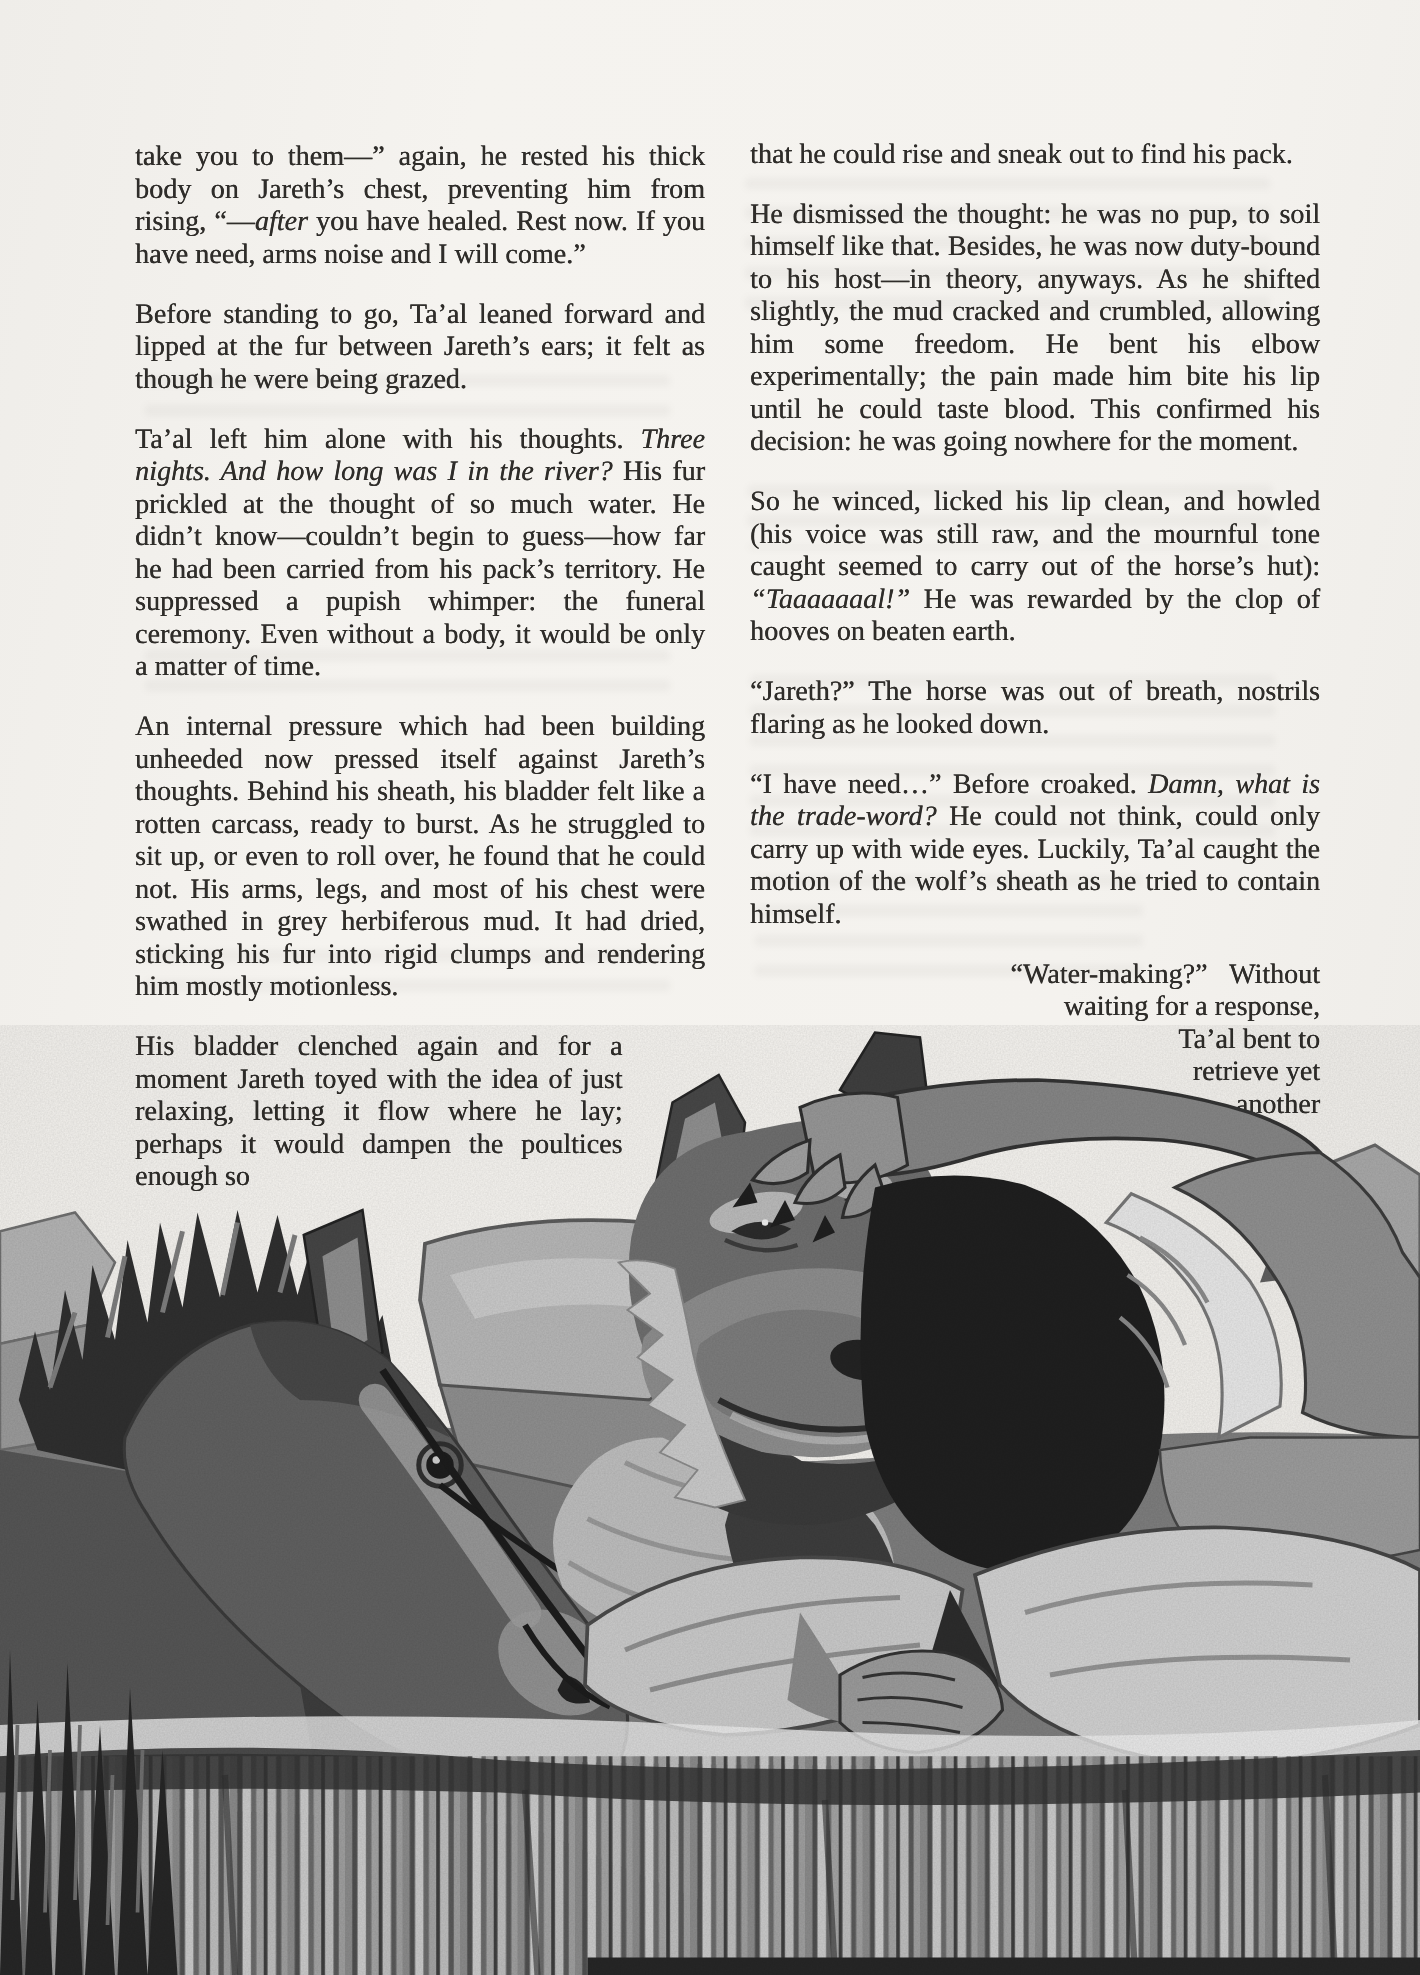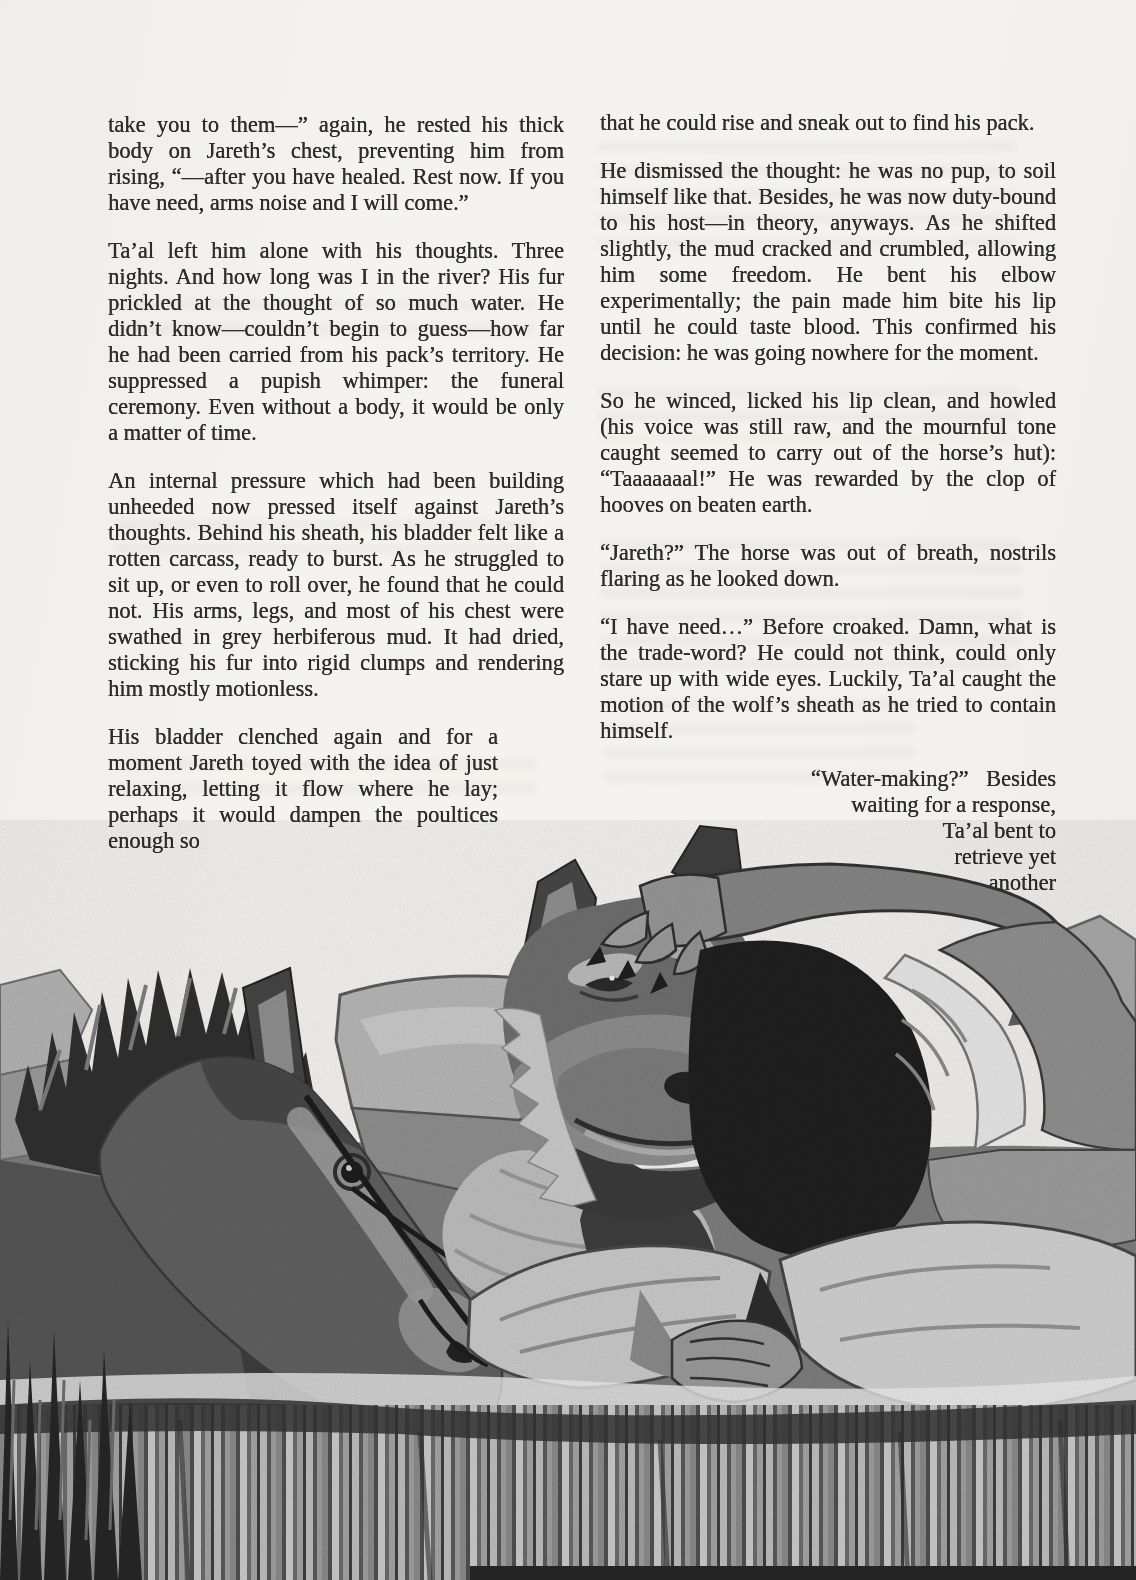--- a/index.html
+++ b/index.html
@@ -11,21 +11,21 @@
   }
   .col{position:absolute;width:456px;color:#2f2d2a;}
   .col-left{left:108px;top:112px;}
   .col-right{left:588px;top:110px;margin-left:12px;}
   .col p{
     margin:0 0 22px 0;
     font-size:22.5px;line-height:26px;
     text-align:justify;text-justify:inter-word;
     text-shadow:0.25px 0 0 currentColor;
   }
-  .it{}
+  .it{font-style:italic;}
   
   .p-narrow::before{content:"";float:right;width:66px;height:58px;margin-top:56px;}
   
   .wrap-para{margin-top:0;color:#2f2d2a;}
   .wrap-line{
     font-size:22.5px;line-height:26px;text-align:right;
     text-shadow:0.25px 0 0 currentColor;
   }
   .wrap-line.ws{word-spacing:12px;}
   
@@ -44,33 +44,34 @@
   <div class="bleed" style="left:596px;top:142px;width:420px;height:120px;"></div>
   <div class="bleed" style="left:598px;top:388px;width:420px;height:52px;"></div>
   <div class="bleed" style="left:600px;top:540px;width:420px;height:130px;"></div>
   <div class="bleed" style="left:604px;top:700px;width:310px;height:92px;"></div>
   <div class="bleed" style="left:116px;top:300px;width:420px;height:42px;"></div>
   <div class="bleed" style="left:116px;top:520px;width:420px;height:42px;"></div>
   <div class="bleed" style="left:116px;top:760px;width:420px;height:40px;"></div>
 
   <div class="col col-left">
     <p><span>take you to them—” again, he rested his thick body on Jareth’s chest, preventing him from rising, “—</span><span class="it">after</span><span> you have healed. Rest now. If you have need, arms noise and I will come.”</span></p>
+    <p><span>Before standing to go, Ta’al leaned forward and lipped at the fur between Jareth’s ears; it felt as though he were being grazed.</span></p>
     <p><span>Ta’al left him alone with his thoughts. </span><span class="it">Three nights. And how long was I in the river?</span><span> His fur prickled at the thought of so much water. He didn’t know—couldn’t begin to guess—how far he had been carried from his pack’s territory. He suppressed a pupish whimper: the funeral ceremony. Even without a body, it would be only a matter of time.</span></p>
     <p><span>An internal pressure which had been building unheeded now pressed itself against Jareth’s thoughts. Behind his sheath, his bladder felt like a rotten carcass, ready to burst. As he struggled to sit up, or even to roll over, he found that he could not. His arms, legs, and most of his chest were swathed in grey herbiferous mud. It had dried, sticking his fur into rigid clumps and rendering him mostly motionless.</span></p>
     <p class="p-narrow"><span>His bladder clenched again and for a moment Jareth toyed with the idea of just relaxing, letting it flow where he lay; perhaps it would dampen the poultices enough so</span></p>
   </div>
 
   <div class="col col-right">
     <p><span>that he could rise and sneak out to find his pack.</span></p>
     <p><span>He dismissed the thought: he was no pup, to soil himself like that. Besides, he was now duty-bound to his host—in theory, anyways. As he shifted slightly, the mud cracked and crumbled, allowing him some freedom. He bent his elbow experimentally; the pain made him bite his lip until he could taste blood. This confirmed his decision: he was going nowhere for the moment.</span></p>
     <p><span>So he winced, licked his lip clean, and howled (his voice was still raw, and the mournful tone caught seemed to carry out of the horse’s hut): </span><span class="it">“Taaaaaaal!”</span><span> He was rewarded by the clop of hooves on beaten earth.</span></p>
     <p><span>“Jareth?” The horse was out of breath, nostrils flaring as he looked down.</span></p>
-    <p><span>“I have need…” Before croaked. </span><span class="it">Damn, what is the trade-word?</span><span> He could not think, could only stare up with wide eyes. Luckily, Ta’al caught the motion of the wolf’s sheath as he tried to contain himself.</span></p>
+    <p><span>“I have need…” Before croaked. </span><span class="it">Damn, what is the trade-word?</span><span> He could not think, could only carry up with wide eyes. Luckily, Ta’al caught the motion of the wolf’s sheath as he tried to contain himself.</span></p>
     <div class="wrap-para">
-      <div class="wrap-line ws">“Water-making?” Besides</div>
+      <div class="wrap-line ws">“Water-making?” Without</div>
       <div class="wrap-line">waiting for a response,</div>
       <div class="wrap-line">Ta’al bent to</div>
       <div class="wrap-line">retrieve yet</div>
       <div class="wrap-line">another</div>
     </div>
   </div>
 
   <svg class="illus" viewBox="0 0 1136 760" role="img" aria-label="Grayscale painting: an injured wolf lying in blankets looks up with wide eyes while a hand rests on his head; a bandaged dark arm drapes over him and a bridled horse lowers its spiky-maned head at left among rocks and a straw ledge.">
     <defs>
       <pattern id="streaks" width="46" height="760" patternUnits="userSpaceOnUse">

